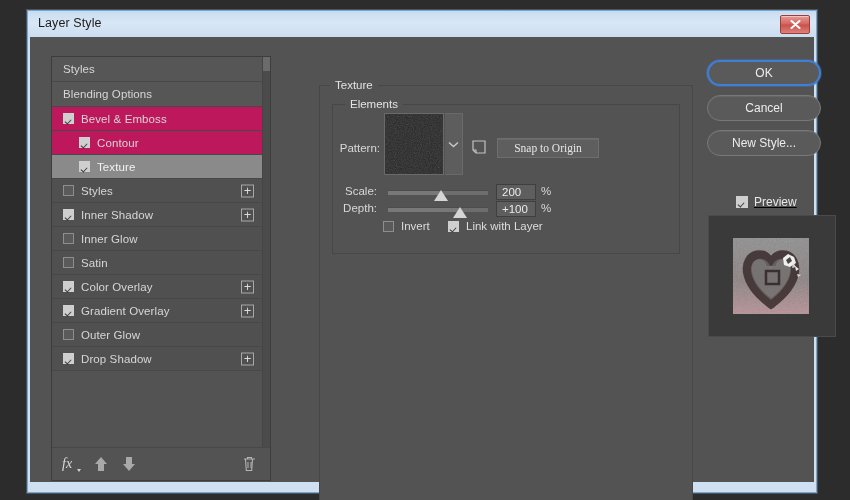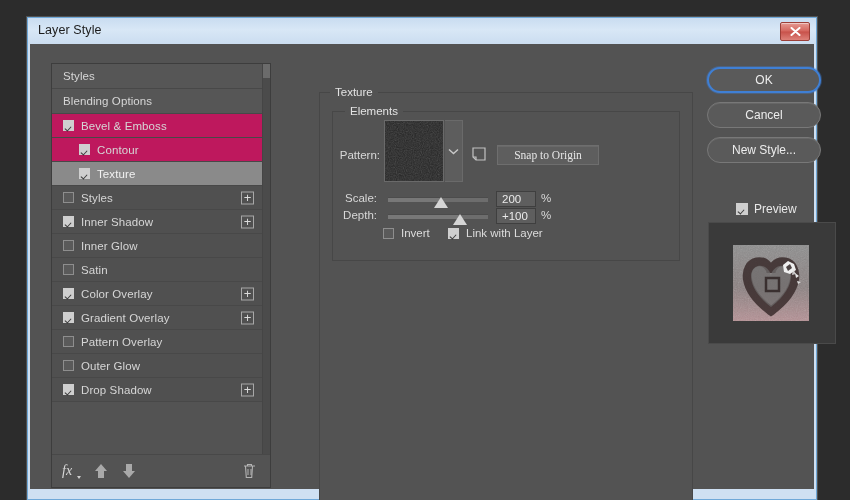--- a/index.html
+++ b/index.html
@@ -9,21 +9,21 @@
     font-family:"Liberation Sans","DejaVu Sans",sans-serif;
     -webkit-font-smoothing:antialiased;
   }
   #root{position:relative;width:850px;height:500px;}
 
   
   .desktop{position:absolute;inset:0;background:#2c2c2c;}
 
   
   .window{
-    position:absolute;left:27px;top:17px;width:790px;height:483px;
+    position:absolute;left:27px;top:10px;width:790px;height:483px;
     background:linear-gradient(to bottom,#cfe0f2 0%, #cfe0f2 100%);
     border:1px solid #6fa8d8;
     box-shadow:0 0 0 1px rgba(255,255,255,.18);
     box-sizing:border-box;
   }
   .titlebar{
     position:absolute;left:0;top:0;right:0;height:26px;
     background:linear-gradient(to bottom,#c9dcf0 0%, #d8e7f6 45%, #cbddf0 100%);
   }
   .title-text{
@@ -167,21 +167,21 @@
 
   
   .btn-pill{
     position:absolute;left:677px;width:114px;height:26px;
     border-radius:13px;background:#5a5a5a;border:1px solid #787878;
     box-sizing:border-box;display:flex;align-items:center;justify-content:center;
     font-size:12px;color:#ededed;cursor:pointer;
     box-shadow:inset 0 1px 0 rgba(255,255,255,.08);
   }
   .btn-pill.focus{border:2px solid #3f7fd4;box-shadow:0 0 0 1px rgba(63,127,212,.35);}
-  .preview-chk{position:absolute;left:706px;top:158px;display:flex;align-items:center;cursor:pointer;}
+  .preview-chk{position:absolute;left:706px;top:158px;display:flex;align-items:center;cursor:pointer;text-decoration:underline;}
   .preview-chk .lbl{font-size:12px;color:#e8e8e8;}
   .preview-box{
     position:absolute;left:678px;top:178px;width:128px;height:122px;
     background:#3a3a3a;border:1px solid #4a4a4a;box-sizing:border-box;
     overflow:hidden;
   }
   .preview-img{position:absolute;left:24px;top:22px;width:76px;height:76px;overflow:hidden;}
 </style>
 </head>
 <body>
@@ -252,24 +252,20 @@
               <div class="plusbtn">
                 <span>+</span>
               </div>
             </div>
             <div class="srow plain">
               <div class="cb on"></div>
               <span class="lbl">Gradient Overlay</span>
               <div class="plusbtn">
                 <span>+</span>
               </div>
-            </div>
-            <div class="srow plain">
-              <div class="cb off"></div>
-              <span class="lbl">Pattern Overlay</span>
             </div>
             <div class="srow plain">
               <div class="cb off"></div>
               <span class="lbl">Outer Glow</span>
             </div>
             <div class="srow plain">
               <div class="cb on"></div>
               <span class="lbl">Drop Shadow</span>
               <div class="plusbtn">
                 <span>+</span>

